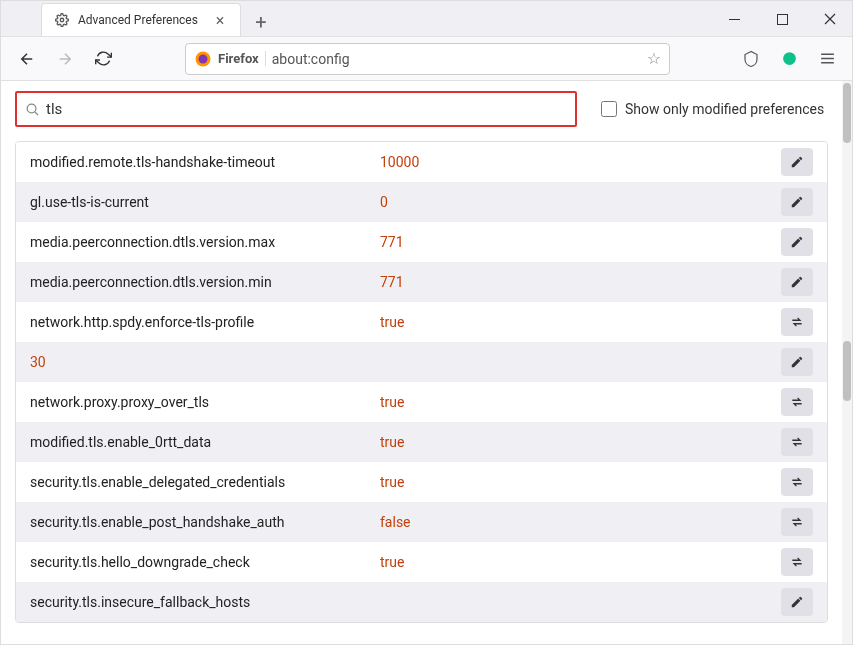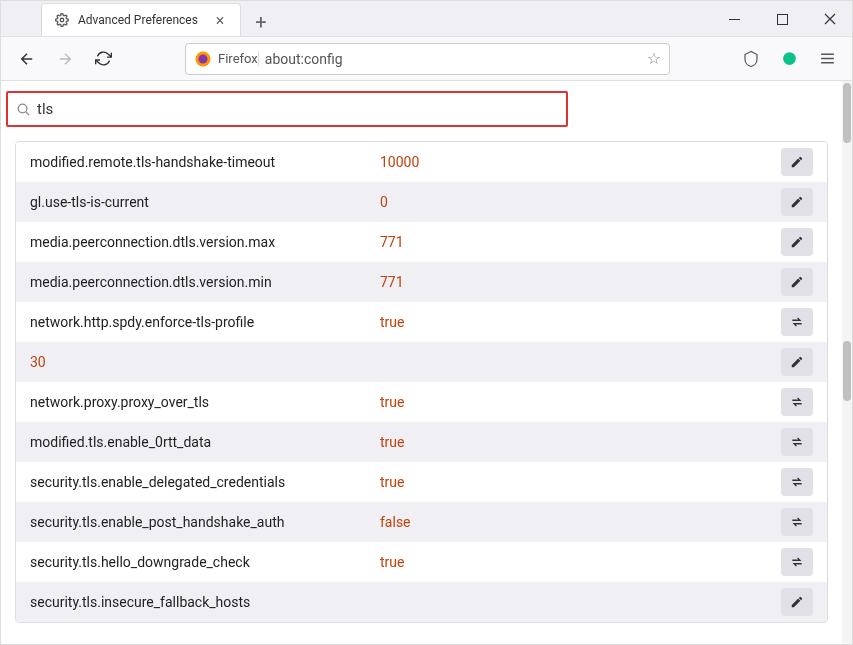--- a/index.html
+++ b/index.html
@@ -12,32 +12,32 @@
     .tab .tab-close { width: 16px; height: 16px; font-size: 16px; color: #666; cursor: pointer; display: flex; align-items: center; justify-content: center; }
     .new-tab { width: 28px; height: 28px; display: flex; align-items: center; justify-content: center; margin-left: 6px; color: #666; font-size: 20px; cursor: pointer; }
     .window-controls { position: absolute; right: 0; top: 0; display: flex; gap: 4px; height: 36px; }
     .win-ctrl { width: 44px; height: 36px; display: flex; align-items: center; justify-content: center; cursor: pointer; }
     
     .toolbar { height: 44px; display: flex; align-items: center; padding: 0 10px; gap: 6px; background: #f9f9fb; border-bottom: 1px solid #e0e0e0; }
     .nav-btn { width: 32px; height: 32px; display: flex; align-items: center; justify-content: center; color: #666; cursor: pointer; border-radius: 4px; }
     .nav-btn.disabled { color: #bbb; cursor: default; }
     .urlbar { flex: 1; height: 32px; background: #fff; border: 1px solid #ccc; border-radius: 4px; display: flex; align-items: center; padding: 0 8px; gap: 6px; margin: 0 60px 0 60px; }
     .urlbar .firefox-icon { width: 18px; height: 18px; }
-    .urlbar .identity { font-size: 13px; color: #555; border-right: 1px solid #ddd; }
+    .urlbar .identity { font-size: 13px; color: #555; padding-right: 6px; border-right: 1px solid #ddd; font-weight: bold; }
     .urlbar .url { font-size: 14px; color: #555; flex: 1; }
     .urlbar .bookmark { color: #888; cursor: pointer; font-size: 16px; }
     .toolbar-right { display: flex; gap: 8px; align-items: center; margin-left: 0; }
     .toolbar-icon { width: 30px; height: 30px; display: flex; align-items: center; justify-content: center; cursor: pointer; }
     
     .content-area { position: absolute; top: 80px; left: 0; right: 10px; bottom: 0; overflow-y: auto; }
     .scrollbar-track { position: absolute; right: 0; top: 80px; bottom: 0; width: 10px; background:#f4f4f4; }
     .scrollbar-thumb { position: absolute; right: 1px; width: 8px; background: #c0c0c0; border-radius: 4px; top: 2px; height: 60px; }
     .scrollbar-thumb2 { position: absolute; right: 1px; width: 8px; background: #c0c0c0; border-radius: 4px; top: 260px; height: 60px; }
     
-    .search-row { display: flex; align-items: center; padding: 10px 5px; gap: 24px; }
+    .search-row { display: flex; align-items: center; padding: 10px 14px; gap: 24px; }
     .search-box { flex: 1; display: flex; align-items: center; border: 2px solid #e03131; height: 36px; padding: 0 8px; gap: 6px; border-radius: 2px; max-width: 562px; }
     .search-box input { border: none; outline: none; font-size: 15px; flex: 1; color: #333; background: transparent; }
     .checkbox-label { display: flex; align-items: center; gap: 8px; font-size: 14px; color: #333; cursor: pointer; }
     .checkbox-label input { width: 16px; height: 16px; cursor: pointer; }
     
     .pref-table { margin: 4px 14px 14px 14px; border: 1px solid #ddd; border-radius: 4px; overflow: hidden; }
     .pref-row { display: flex; align-items: center; padding: 8px 14px; height: 40px; font-size: 14px; }
     .pref-row:nth-child(odd) { background: #fff; }
     .pref-row:nth-child(even) { background: #f0f0f4; }
     .pref-name { flex: 0 0 350px; color: #222; }
@@ -131,20 +131,24 @@
   <div class="search-row">
     <div class="search-box">
       <span>
         <svg width="15" height="15" viewBox="0 0 24 24" fill="none" stroke="#888" stroke-width="2">
             <circle cx="10.5" cy="10.5" r="7"></circle>
             <path d="M21 21l-5-5"></path>
           </svg>
       </span>
       <input type="text" value="tls" style="">
     </div>
+    <label class="checkbox-label">
+      <input type="checkbox" style="">
+      <span>Show only modified preferences</span>
+    </label>
   </div>
 
   <div class="pref-table" id="pref-table">
       <div class="pref-row">
         <span class="pref-name">modified.remote.tls-handshake-timeout</span>
         <span class="pref-value">10000</span>
         <div class="pref-action">
           <svg width="14" height="14" viewBox="0 0 24 24" fill="#333">
             <path d="M3 17.25V21h3.75L17.81 9.94l-3.75-3.75L3 17.25zM20.71 7.04a1 1 0 0 0 0-1.41l-2.34-2.34a1 1 0 0 0-1.41 0l-1.83 1.83 3.75 3.75 1.83-1.83z"></path>
           </svg>

